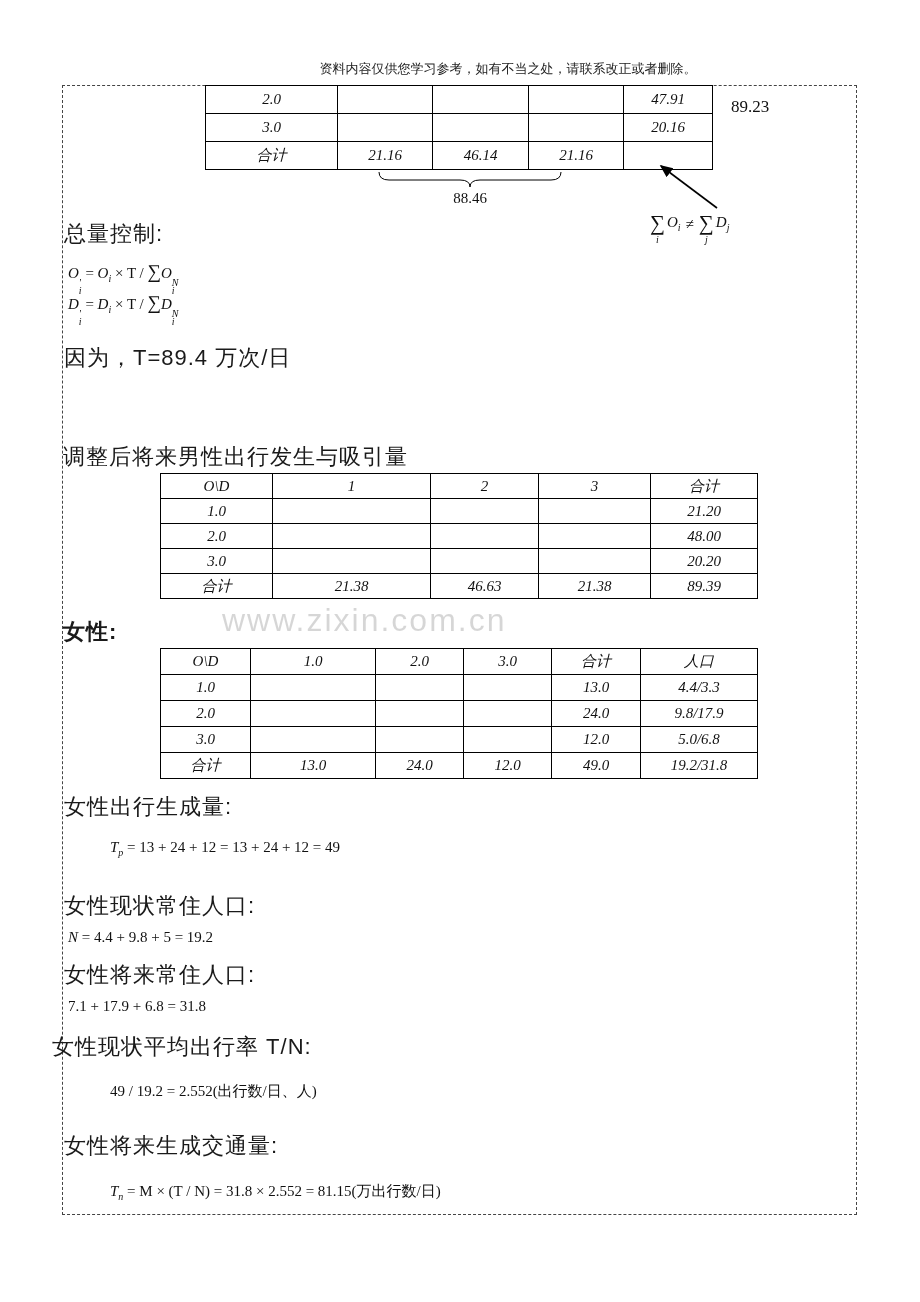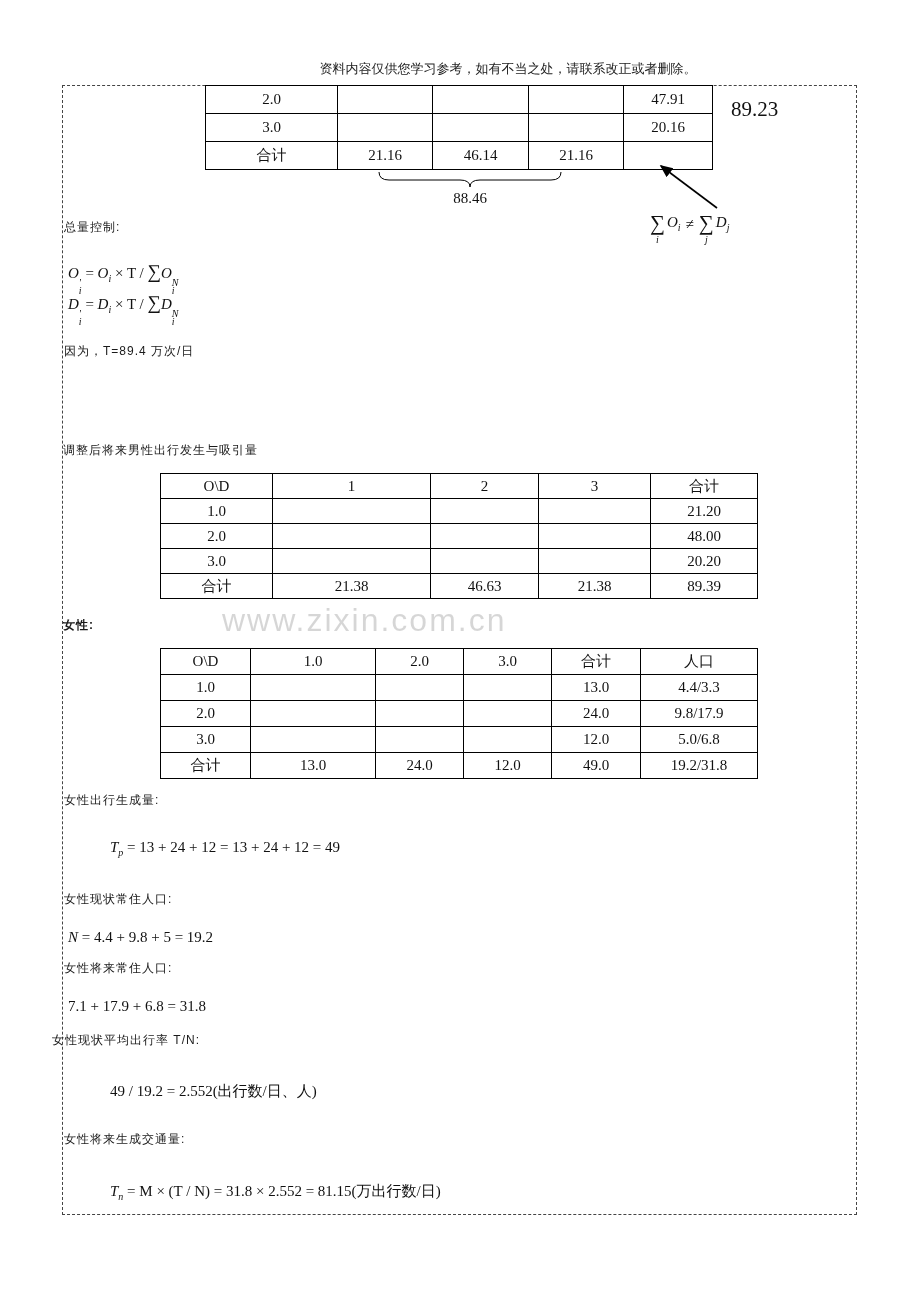--- a/index.html
+++ b/index.html
@@ -18,26 +18,26 @@
   }
   .doc-table {
     position:absolute; border-collapse:collapse; table-layout:fixed; background:transparent;
   }
   .doc-table td {
     border:1px solid #000; text-align:center; vertical-align:middle;
     font-family:"Liberation Serif","DejaVu Serif",serif; font-size:15px; color:#111;
     overflow:hidden; white-space:nowrap;
   }
   .h {
-    position:absolute; font-size:12px; color:#1a1a1a; letter-spacing:1px; white-space:nowrap;
+    position:absolute; font-size:22px; color:#1a1a1a; letter-spacing:1px; white-space:nowrap;
   }
   .h.bold { font-weight:bold; }
   .num {
     position:absolute; font-family:"Liberation Serif","DejaVu Serif",serif;
-    font-size:21px; color:#111; white-space:nowrap;
+    font-size:17px; color:#111; white-space:nowrap;
   }
   .formula {
     position:absolute; font-family:"Liberation Serif","DejaVu Serif",serif;
     font-size:15px; color:#111; white-space:nowrap;
   }
   .formula .var { font-style:italic; }
   .formula sub { font-size:10px; font-style:italic; }
   .ss {
     display:inline-flex; flex-direction:column; align-items:flex-start;
     line-height:0.8; vertical-align:-0.5em;
@@ -57,21 +57,21 @@
   .brace-svg, .arrow-svg { position:absolute; }
   .brace-label {
     position:absolute; text-align:center;
     font-family:"Liberation Serif","DejaVu Serif",serif; font-size:15px; color:#111;
   }
   .watermark {
     position:absolute; left:222px; top:602px; width:480px;
     font-size:32px; letter-spacing:2px; color:rgba(0,0,0,0.16); white-space:nowrap;
     font-family:"Liberation Sans","DejaVu Sans",sans-serif; z-index:0;
   }
-  .above { z-index:1; }
+  .above { z-index:1;font-style:italic; }
 </style>
 </head>
 <body>
 
 <div class="page">
 
   <div class="notice">资料内容仅供您学习参考，如有不当之处，请联系改正或者删除。</div>
 
   <div class="border-box"></div>
 

